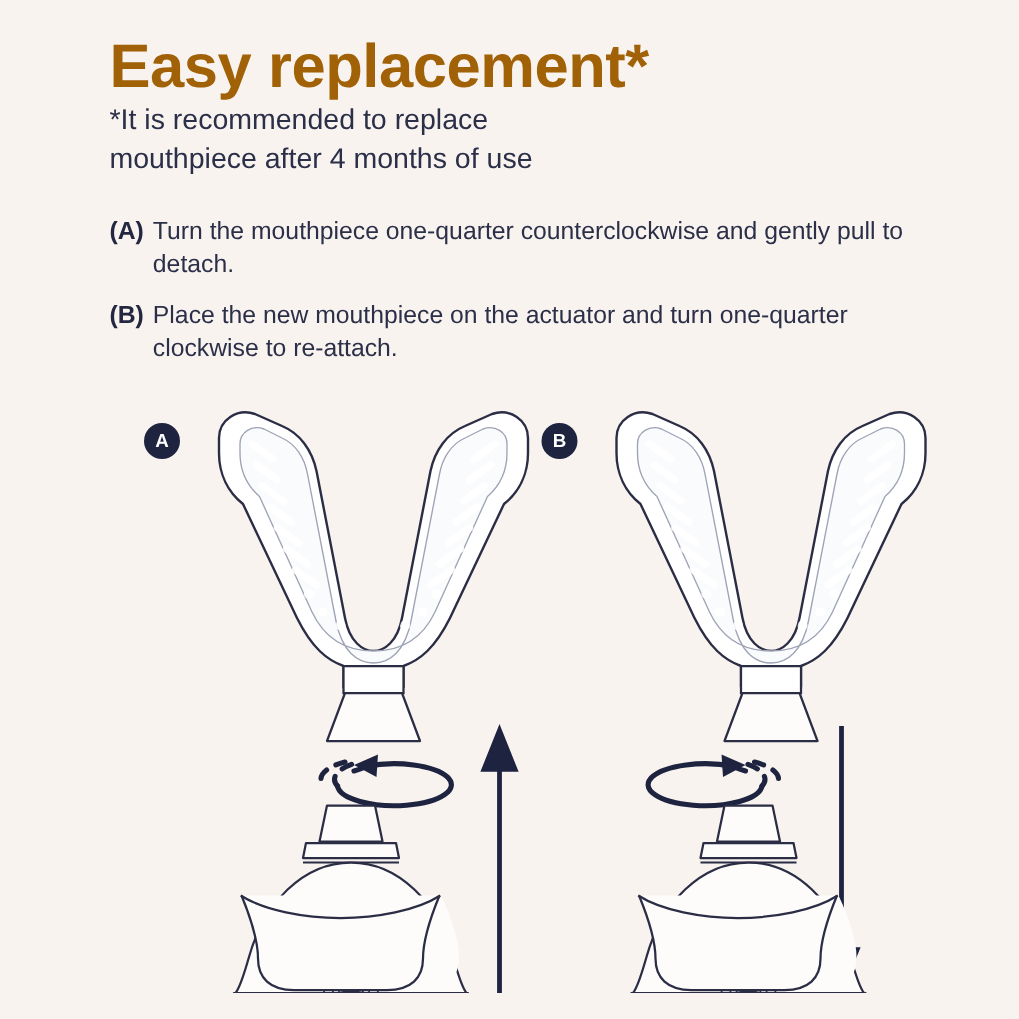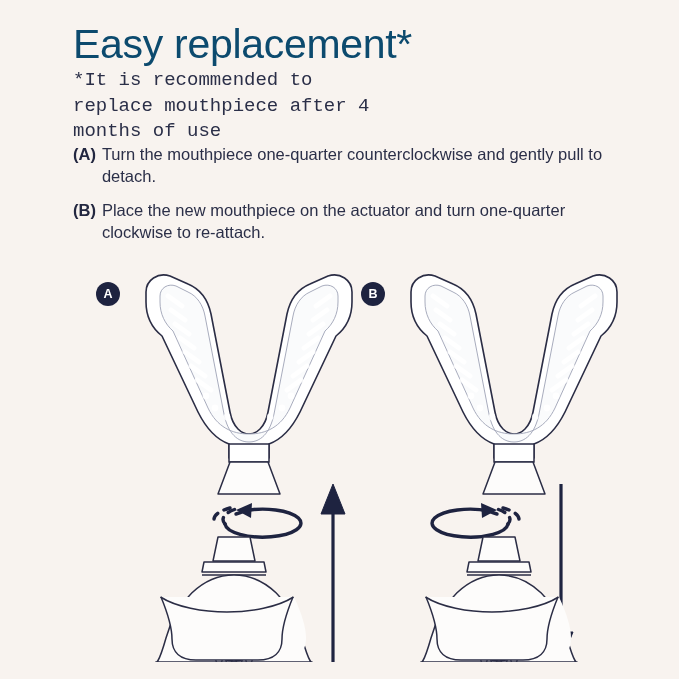--- a/index.html
+++ b/index.html
@@ -25,34 +25,33 @@
   
   .text-block {
     position: absolute;
     left: 73px;
     top: 22px;
     width: 540px;
   }
   .headline {
     font-size: 41px;
     line-height: 1.08;
-    font-weight: 400;
+    font-weight: 700;
     letter-spacing: -0.3px;
-    color: #0c4a6e;
+    color: #a16207;
     margin: 0 0 2px 0;
     white-space: nowrap;
   }
   .subhead {
     font-size: 19px;
     line-height: 1.33;
     font-weight: 400;
     color: #2b2f48;
     margin: 0;
     max-width: 330px;
-    font-family: Liberation Mono, monospace;
   }
 
   .steps {
     position: absolute;
     left: 73px;
     top: 143px;
     width: 560px;
   }
   .step {
     display: flex;

